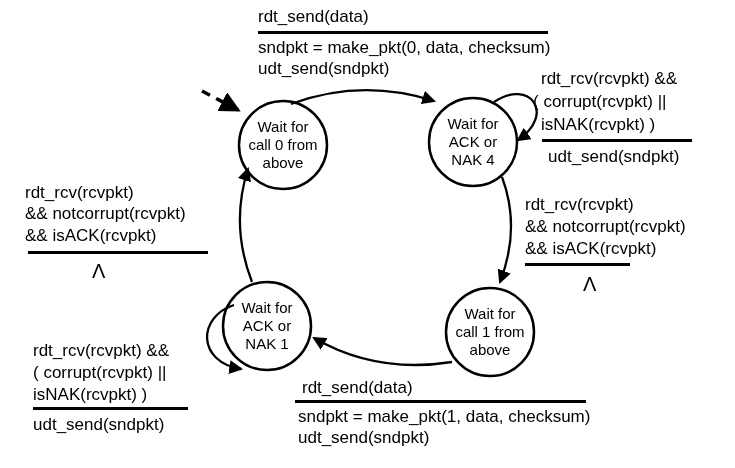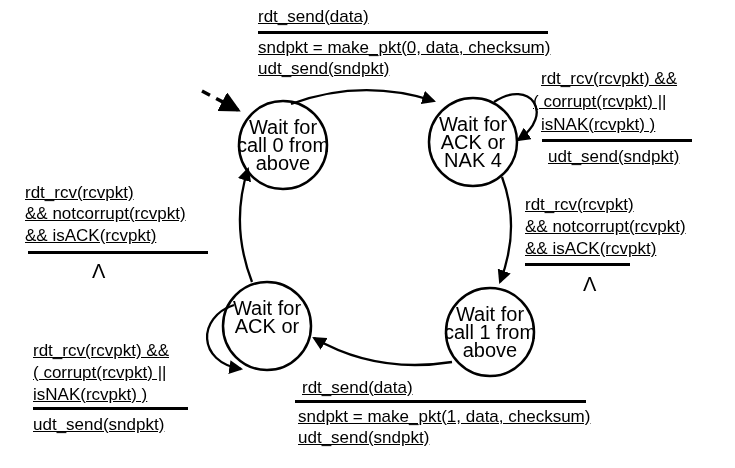--- a/index.html
+++ b/index.html
@@ -1,26 +1,26 @@
 <!DOCTYPE html>
 <html><head>
 <meta charset="utf-8">
 <style>
   html,body { margin:0; padding:0; background:#ffffff; }
   .canvas {
     position:relative; width:735px; height:468px; background:#ffffff;
     font-family:"Liberation Sans", sans-serif; color:#000; overflow:hidden;
   }
   .canvas svg { position:absolute; left:0; top:0; }
-  .lbl { position:absolute; font-size:17px; line-height:21px; white-space:nowrap;text-decoration:underline; }
+  .lbl { position:absolute; font-size:17px; line-height:21px; white-space:nowrap; }
   .rule { position:absolute; height:3px; background:#000; }
   .lambda { position:absolute; font-size:20px; line-height:20px; }
   .state-label {
     position:absolute; width:130px; text-align:center;
-    font-size:20px; line-height:18px;
+    font-size:15px; line-height:18px;
   }
   .state-label div { white-space:nowrap; }
 </style>
 </head>
 <body>
 
 <div class="canvas">
 
   <svg width="735" height="468" viewBox="0 0 735 468">
     <defs>
@@ -56,20 +56,21 @@
     <div>NAK 4</div>
   </div>
   <div class="state-label" style="left:425px; top:305px;">
     <div>Wait for</div>
     <div>call 1 from</div>
     <div>above</div>
   </div>
   <div class="state-label" style="left:202px; top:299px;">
     <div>Wait for</div>
     <div>ACK or</div>
+    <div>NAK 1</div>
   </div>
 
   <div class="lbl" style="left:258px; top:6px;">rdt_send(data)</div>
   <div class="rule" style="left:258px; top:31px; width:290px;"></div>
   <div class="lbl" style="left:258px; top:37px;text-align:right;">sndpkt = make_pkt(0, data, checksum)</div>
   <div class="lbl" style="left:258px; top:58px;">udt_send(sndpkt)</div>
 
   <div class="lbl" style="left:541px; top:68px;">rdt_rcv(rcvpkt) &amp;&amp;</div>
   <div class="lbl" style="left:533px; top:91px;">( corrupt(rcvpkt) ||</div>
   <div class="lbl" style="left:541px; top:114px;">isNAK(rcvpkt) )</div>

